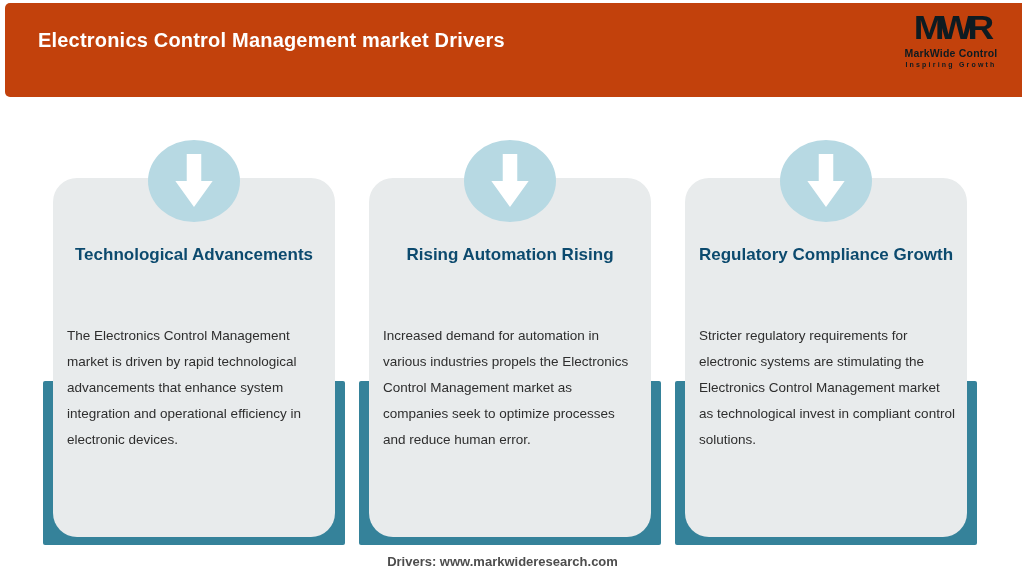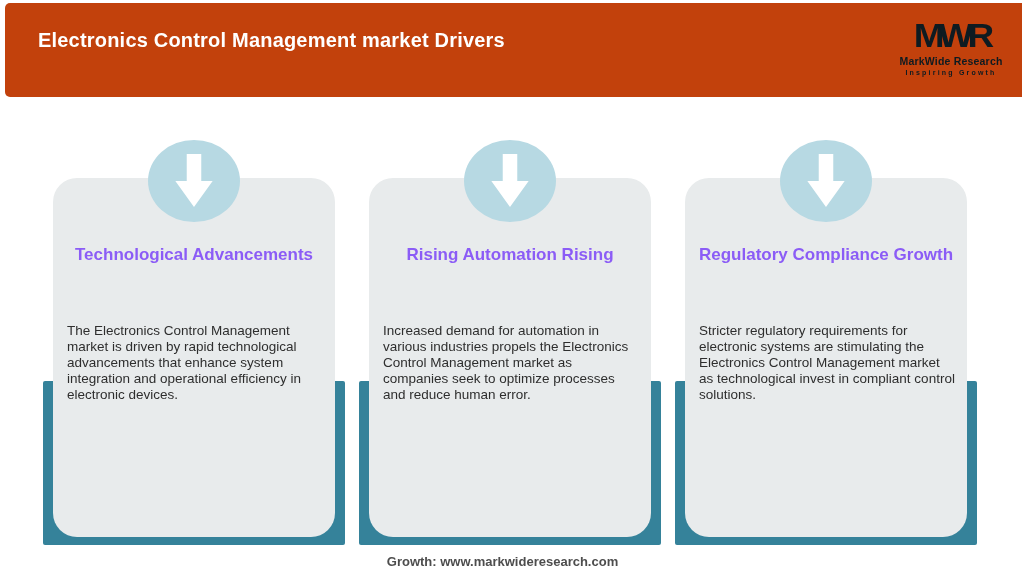--- a/index.html
+++ b/index.html
@@ -36,21 +36,20 @@
     letter-spacing: 0.2px;
   }
   .logo {
     position: absolute;
     right: 16px;
     top: 6px;
     width: 110px;
     text-align: center;
     color: #0e1b21;
     line-height: 1;
-    margin-top: 8px;
   }
   .logo-monogram {
     font-size: 37px;
     font-weight: bold;
     letter-spacing: -6px;
     transform: scaleY(0.92);
     margin-bottom: 2px;
   }
   .logo-name {
     font-size: 10.5px;
@@ -111,30 +110,30 @@
   .arrow-icon svg { display: block; }
 
   .card-title {
     position: absolute;
     left: 0;
     right: 0;
     top: 105px;
     text-align: center;
     font-size: 17px;
     font-weight: bold;
-    color: #8b5cf6;
+    color: #0c4a6e;
     z-index: 3;
   }
   .card-body {
     position: absolute;
     left: 24px;
     right: 20px;
     top: 183px;
     font-size: 13.5px;
-    line-height: 16px;
+    line-height: 26px;
     color: #2e2e2e;
     z-index: 3;
   }
 
   
   .source-line {
     position: absolute;
     left: 0;
     top: 554px;
     width: 1005px;
@@ -153,21 +152,21 @@
 </style>
 </head>
 <body>
 
 <div class="canvas">
 
   <div class="header">
     <div class="header-title">Electronics Control Management market Drivers</div>
     <div class="logo">
       <div class="logo-monogram">MWR</div>
-      <div class="logo-name">MarkWide Research</div>
+      <div class="logo-name">MarkWide Control</div>
       <div class="logo-tagline">Inspiring Growth</div>
     </div>
   </div>
 
   <div class="column c1">
     <div class="backdrop"></div>
     <div class="card"></div>
     <div class="circle">
       <span class="arrow-icon">
         <svg width="42" height="56" viewBox="0 0 40 54">
@@ -200,15 +199,15 @@
       <span class="arrow-icon">
         <svg width="42" height="56" viewBox="0 0 40 54">
           <path d="M13 1 L27 1 L27 27 L38 27 L20 52 L2 27 L13 27 Z" fill="#ffffff"></path>
         </svg>
       </span>
     </div>
     <div class="card-title">Regulatory Compliance Growth</div>
     <div class="card-body">Stricter regulatory requirements for electronic systems are stimulating the Electronics Control Management market as technological invest in compliant control solutions.</div>
   </div>
 
-  <div class="source-line">Growth: www.markwideresearch.com</div>
+  <div class="source-line">Drivers: www.markwideresearch.com</div>
 
 </div>
 
 </body></html>

